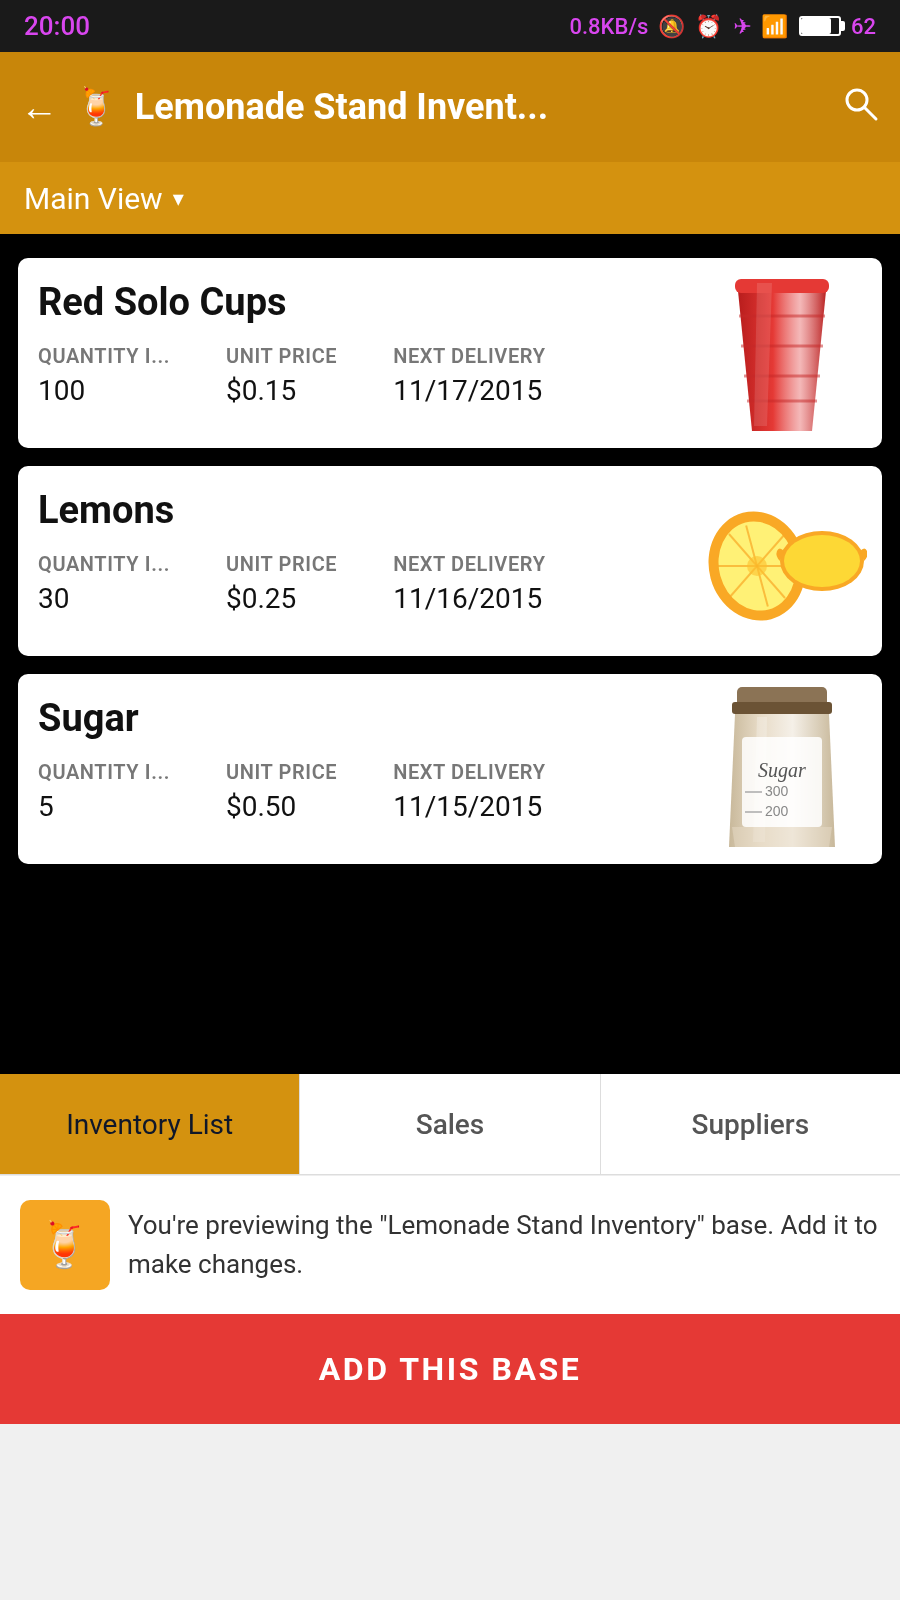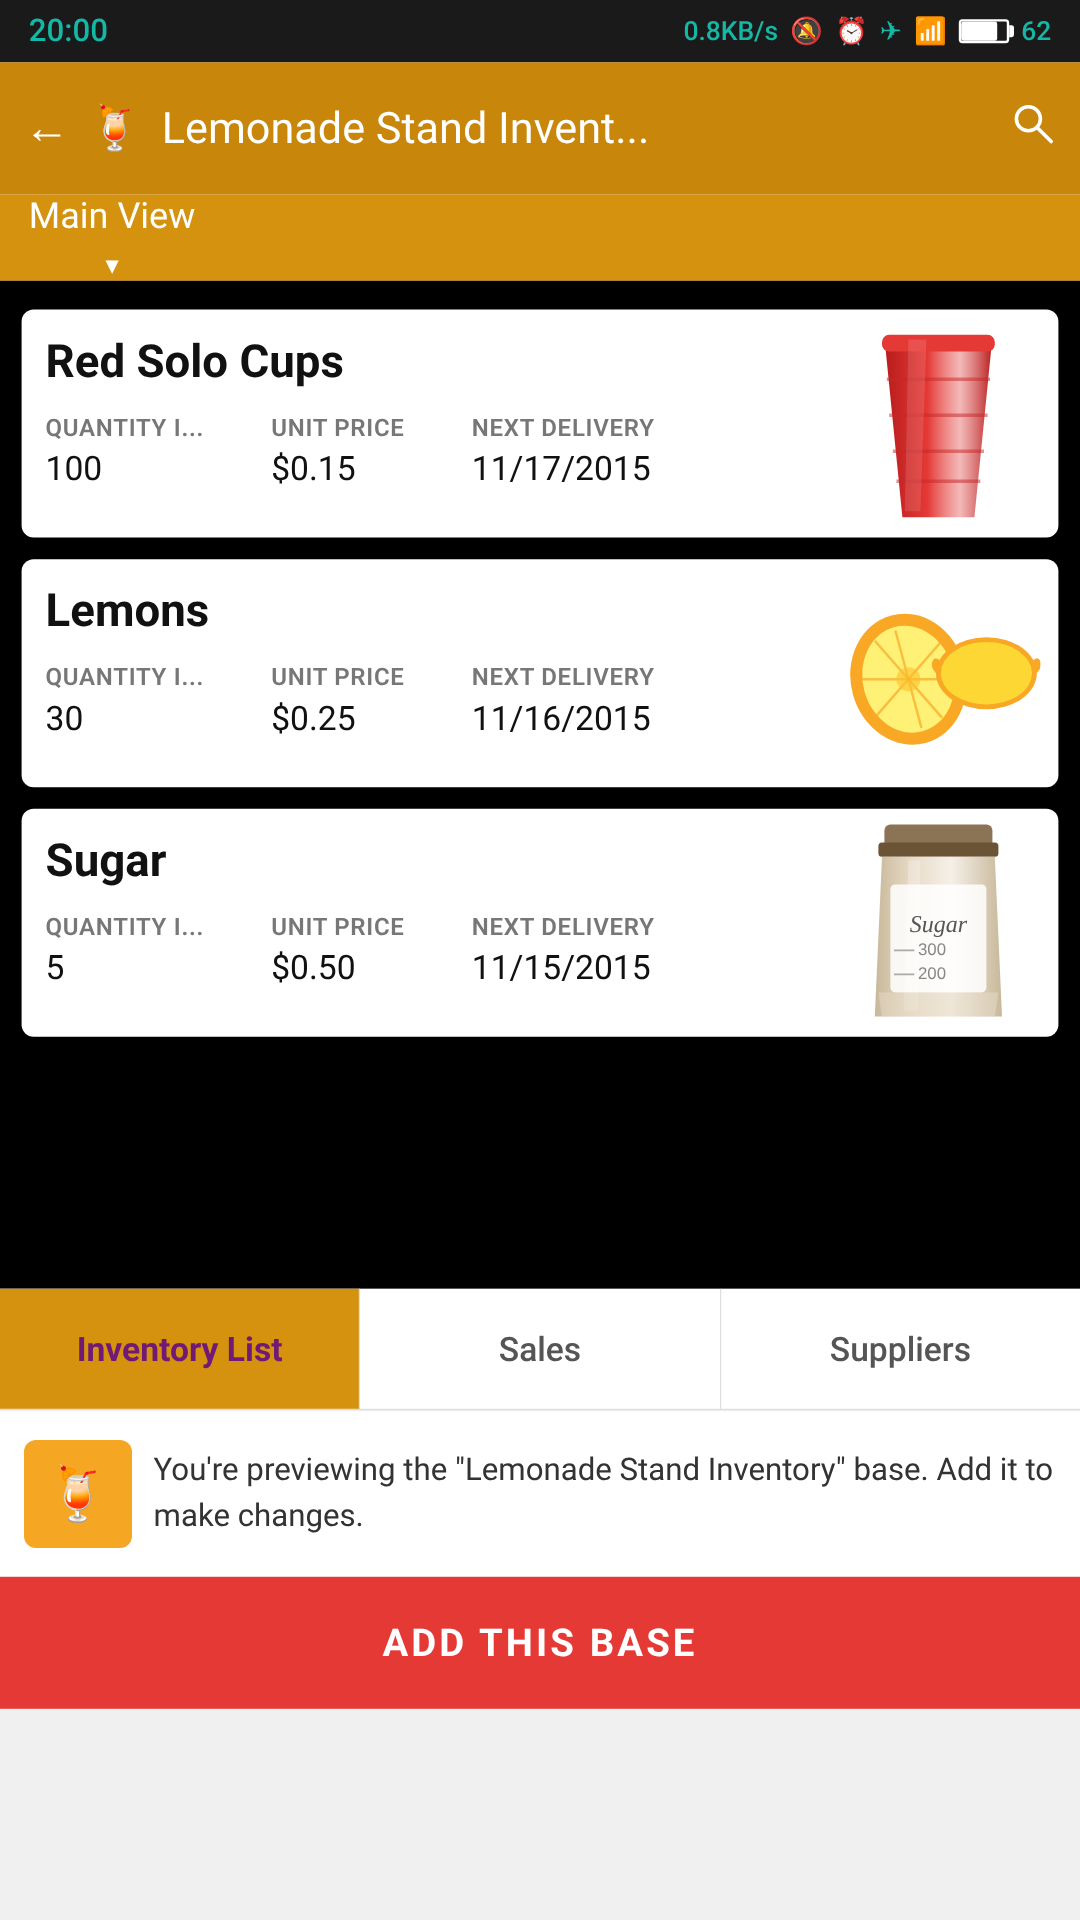--- a/index.html
+++ b/index.html
@@ -9,21 +9,21 @@
       min-height: 1600px;
       font-family: 'Roboto', Arial, sans-serif;
       background: #f0f0f0;
       position: relative;
       overflow-x: hidden;
     }
 
     
     .status-bar {
       background: #1a1a1a;
-      color: #14b8a6;
+      color: #d946ef;
       height: 52px;
       display: flex;
       align-items: center;
       justify-content: space-between;
       padding: 0 24px;
       font-size: 26px;
       font-weight: 500;
     }
     .status-bar-right {
       display: flex;
@@ -46,21 +46,21 @@
       font-size: 38px;
       cursor: pointer;
     }
     .header-icon {
       color: #fff;
       font-size: 36px;
     }
     .header-title {
       color: #fff;
       font-size: 36px;
-      font-weight: normal;
+      font-weight: bold;
       flex: 1;
     }
     .header-search {
       color: #fff;
       font-size: 38px;
       cursor: pointer;
     }
 
     
     .sub-header {
@@ -70,21 +70,20 @@
       align-items: center;
       padding: 0 24px;
     }
     .main-view-btn {
       color: #fff;
       font-size: 30px;
       display: flex;
       align-items: center;
       gap: 10px;
       cursor: pointer;
-      flex-direction: column;
     }
     .dropdown-arrow {
       font-size: 22px;
     }
 
     
     .content {
       background: #000000;
       padding: 24px 18px;
       display: flex;
@@ -174,22 +173,22 @@
       justify-content: center;
       font-size: 28px;
       font-weight: 500;
       color: #555;
       cursor: pointer;
       border-right: 1px solid #ddd;
     }
     .tab-item:last-child { border-right: none; }
     .tab-item.active {
       background: #D4920F;
-      color: #701a75;
-      font-weight: bold;
+      color: #0f172a;
+      font-weight: normal;
     }
 
     
     .preview-banner {
       background: #fff;
       display: flex;
       align-items: center;
       gap: 18px;
       padding: 24px 20px;
       border-top: 1px solid #eee;

